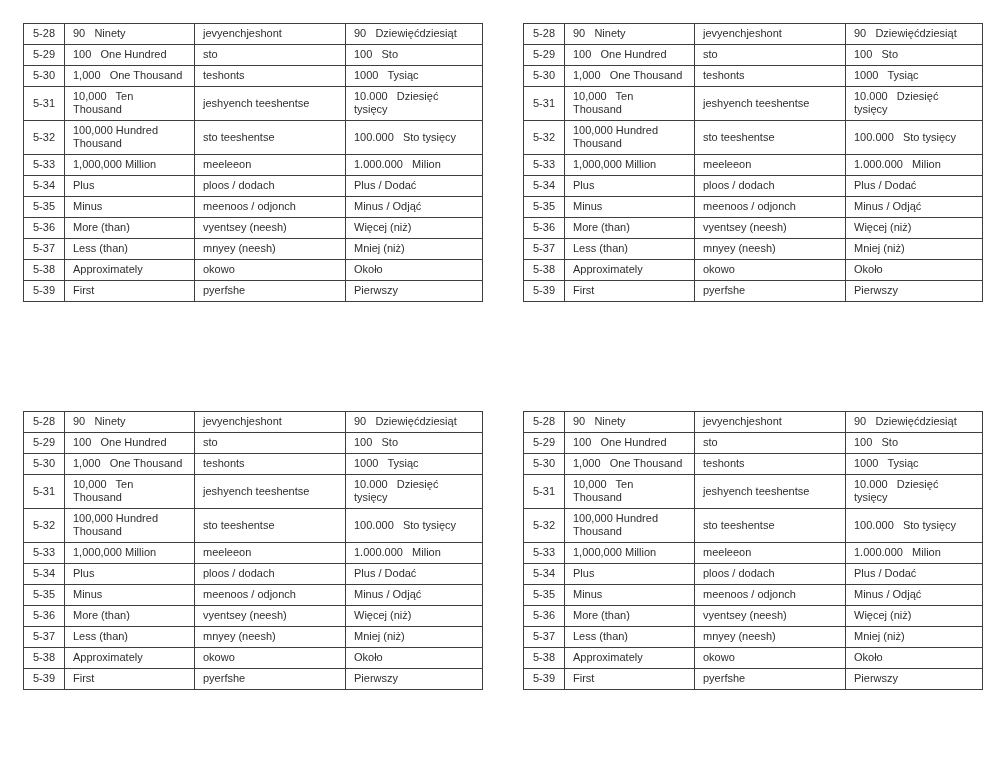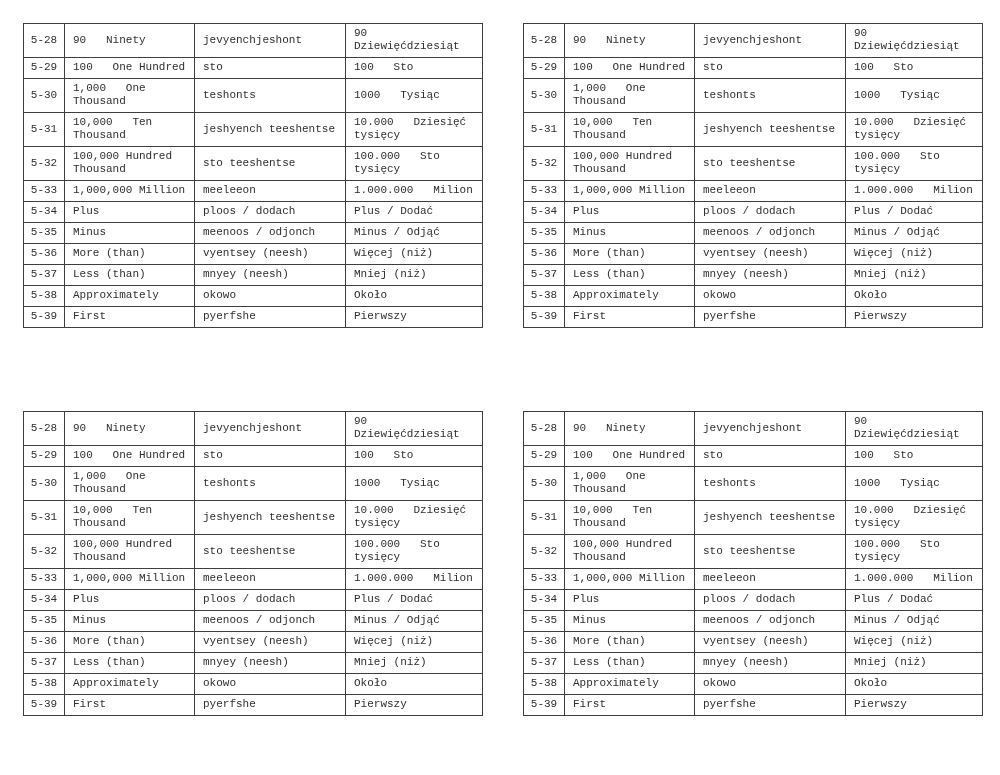--- a/index.html
+++ b/index.html
@@ -32,21 +32,20 @@
     padding: 3px 8px 4px 8px;
     font-size: 11px;
     line-height: 13px;
     color: #2e2e2e;
     vertical-align: middle;
     white-space: pre-wrap;
     overflow: hidden;
   }
   table.vocab tr {
     height: 21px;
-    font-family: Liberation Mono, monospace;
   }
   table.vocab td.c-id {
     text-align: center;
     padding-left: 2px;
     padding-right: 2px;
   }
   col.col-id       { width: 41px;  }
   col.col-english  { width: 130px; }
   col.col-phonetic { width: 151px; }
   col.col-polish   { width: 137px; }

